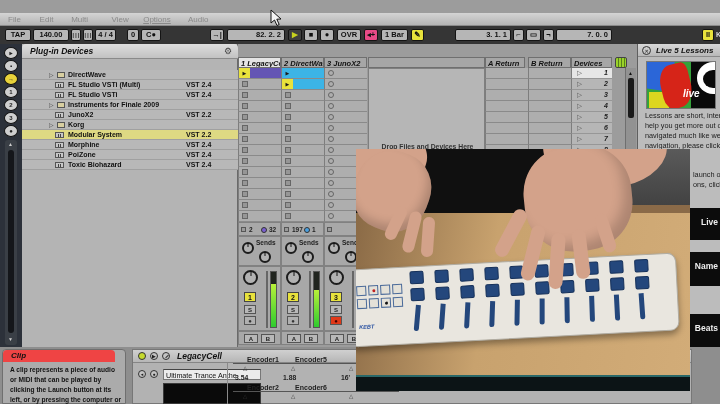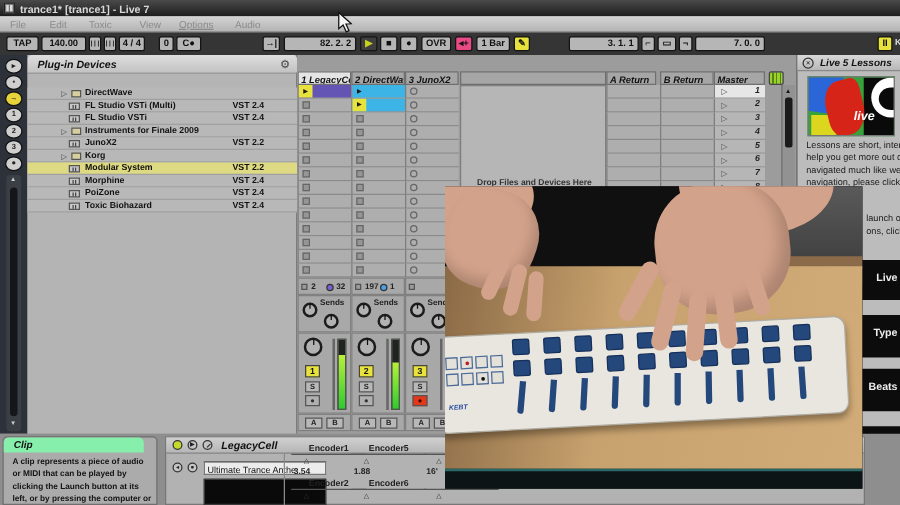--- a/index.html
+++ b/index.html
@@ -103,21 +103,21 @@
     font-weight:bold; font-style:italic; color:#111; }
   .lesson-line { position:absolute; left:7px; font-size:7.3px; color:#1c1c1c; white-space:nowrap; }
   .toc-block { position:absolute; left:23px; width:60px; background:#0c0c0c;
     color:#eee; font-size:8.5px; font-weight:bold; text-align:right; padding:9px 3px 0 0; }
 
   
   #bottombar { left:0; top:347px; width:720px; height:57px; background:#8e8e8e; }
   #clipbox { position:absolute; left:2px; top:2px; width:124px; height:55px;
     background:#ababab; border:1px solid #6f6f6f; border-radius:4px 4px 0 0; }
   #clipbox-head { position:absolute; left:0; top:0; width:112px; height:12px;
-    background:#86efac; border-radius:4px 4px 0 0; }
+    background:#ef4444; border-radius:4px 4px 0 0; }
   #clipbox-title { position:absolute; left:8px; top:1px; font-size:8px; font-weight:bold; font-style:italic; color:#111; }
   #clipbox-text { position:absolute; left:7px; top:15px; width:112px;
     font-size:6.6px; font-weight:bold; color:#131313; line-height:1.5; }
   #device { position:absolute; left:132px; top:2px; width:560px; height:55px; background:#b2b2b2;
     border:1px solid #777; }
   #device-titlebar { position:absolute; left:0; top:0; width:558px; height:13px;
     background:linear-gradient(#d0d0d0,#b6b6b6); border-bottom:1px solid #858585; }
   #device-title { position:absolute; left:44px; top:1px; font-size:8.5px;
     font-weight:bold; font-style:italic; color:#111; }
   .dev-circ { position:absolute; width:8px; height:8px; border-radius:50%;
@@ -142,32 +142,25 @@
     border-radius:0 0 3px 3px; }
   .ctl-sq { position:absolute; width:10px; height:10px; border:1px solid #4a6a9a; background:#e4e1d8; }
 
   #cursor { z-index:100; }
 </style>
 </head>
 <body>
 
 <div id="screen">
 
-  <div id="titlebar" class="abs">
-    <div class="abs" style="left:3px;top:2px;width:9px;height:9px;background:#777;border:1px solid #222;">
-      <div class="abs" style="left:1px;top:1px;width:2px;height:5px;background:#ddd;"></div>
-      <div class="abs" style="left:4px;top:1px;width:2px;height:5px;background:#ddd;"></div>
-    </div>
-    <span class="abs" style="left:16px;top:2px;">trance1*  [trance1] - Live 7</span>
-  </div>
 
   <div id="menubar" class="abs">
       <div class="menu-item" style="left: 8px; position: absolute;">File</div>
       <div class="menu-item" style="left: 39.6px; position: absolute;">Edit</div>
-      <div class="menu-item" style="left: 71.2px; position: absolute;">Toxic</div>
+      <div class="menu-item" style="left: 71.2px; position: absolute;">Multi</div>
       <div class="menu-item" style="left: 111.6px; position: absolute;">View</div>
       <div class="menu-item" style="left: 143.2px; position: absolute; text-decoration: underline;">Options</div>
       <div class="menu-item" style="left: 188px; position: absolute;">Audio</div>
     </div>
 
   <svg id="cursor" class="abs" style="left:270px;top:9px;" width="12" height="18">
     <path d="M1,1 L1,14 L4.5,11 L7,16.5 L9.2,15.5 L6.8,10.2 L11,10 Z" fill="#f4f4f4" stroke="#111" stroke-width="1"></path>
   </svg>
 
   <div id="transport" class="abs">
@@ -277,21 +270,21 @@
     <div id="dropzone">
       <div id="droptext">Drop Files and Devices Here</div>
     </div>
     <div id="sess-built">
         <div class="thead sel" style="left: 0px; width: 43px; position: absolute;">1 LegacyCell</div>
         <div class="thead" style="left: 43px; width: 43px; position: absolute;">2 DirectWave</div>
         <div class="thead" style="left: 86px; width: 43px; position: absolute;">3 JunoX2</div>
         <div class="thead" style="left: 130px; width: 117px; position: absolute;"></div>
         <div class="thead" style="left: 247px; width: 40px; position: absolute;">A Return</div>
         <div class="thead" style="left: 290px; width: 43px; position: absolute;">B Return</div>
-        <div class="thead" style="left: 333px; width: 41px; position: absolute;">Master</div>
+        <div class="thead" style="left: 333px; width: 41px; position: absolute;">Devices</div>
         <div class="gcell" style="left: 0px; top: 24px; width: 43px; border-left: 1px solid rgb(125, 125, 125); position: absolute;">
           <div class="clipbar" style="background: rgb(100, 85, 180); position: absolute;">
             <div class="playbtn" style="background: rgb(232, 226, 60); position: absolute;">▶</div>
           </div>
         </div>
         <div class="gcell" style="left: 0px; top: 35px; width: 43px; border-left: 1px solid rgb(125, 125, 125); position: absolute;">
           <div class="stopsq" style="position: absolute;"></div>
         </div>
         <div class="gcell" style="left: 0px; top: 46px; width: 43px; border-left: 1px solid rgb(125, 125, 125); position: absolute;">
           <div class="stopsq" style="position: absolute;"></div>
@@ -579,22 +572,22 @@
       <span class="abs" style="left:36px;top:26px;color:#fff;font-size:10px;font-weight:bold;font-style:italic;">live</span>
     </div>
     <span class="lesson-line" style="top:67px;">Lessons are short, interac</span>
     <span class="lesson-line" style="top:77px;">help you get more out of L</span>
     <span class="lesson-line" style="top:87px;">navigated much like webs</span>
     <span class="lesson-line" style="top:97px;"><span>navigation, please click </span></span>
     <span class="lesson-line" style="left:55px;top:126px;">launch o</span>
     <span class="lesson-line" style="left:55px;top:136px;">ons, click</span>
     <div id="lessons-toc">
         <div class="toc-block" style="top: 164px; height: 32px; position: absolute;">Live</div>
-        <div class="toc-block" style="top: 208px; height: 34px; position: absolute;">Type</div>
-        <div class="toc-block" style="top: 251px; height: 34px; position: absolute; text-align: right;">Beats</div>
+        <div class="toc-block" style="top: 208px; height: 34px; position: absolute;">Name</div>
+        <div class="toc-block" style="top: 270px; height: 34px; position: absolute; text-align: right;">Beats</div>
         <div class="toc-block" style="top: 297px; height: 36px; position: absolute;">ftware</div>
         <div class="toc-block" style="top: 333px; height: 14px; padding-top: 0px; font-size: 7.5px; position: absolute;">ts</div>
       </div>
     <span class="abs" style="left:30px;top:347px;font-size:6px;color:#aaa;">with Live</span>
   </div>
 
   <div id="bottombar" class="abs">
     <div id="clipbox">
       <div id="clipbox-head">
         <span id="clipbox-title">Clip</span>

